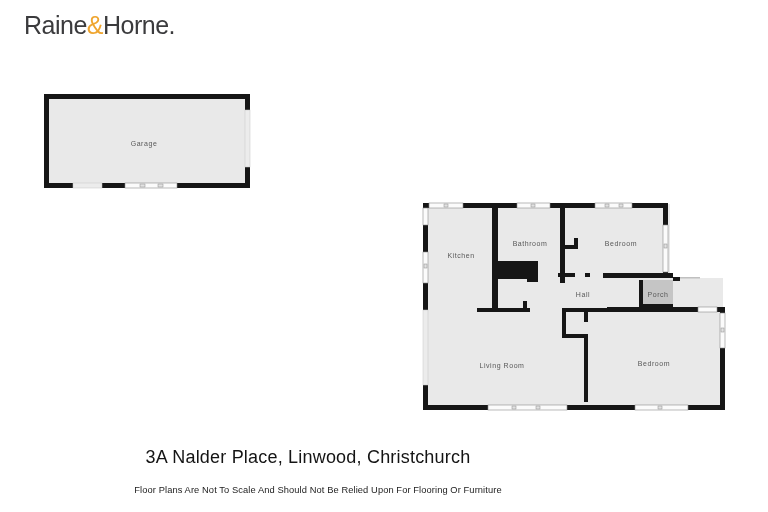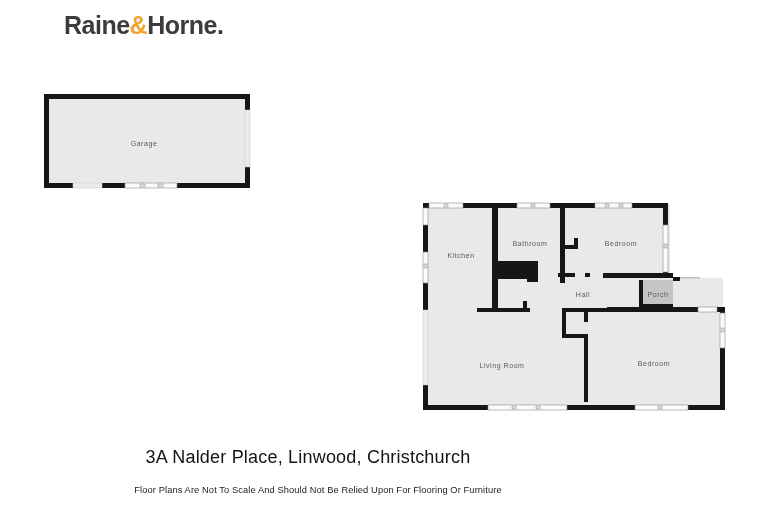--- a/index.html
+++ b/index.html
@@ -2,22 +2,22 @@
 <html><head>
 <meta charset="utf-8">
 <style>
   html,body{margin:0;padding:0;}
   body{
     width:768px;height:512px;position:relative;background:#ffffff;
     font-family:"Liberation Sans", sans-serif;overflow:hidden;
   }
   .logo{
     position:absolute;left:24px;top:11px;
-    font-size:25px;font-weight:bold;letter-spacing:-0.5px;
-    color:#3b3b3d;white-space:nowrap;margin-left:40px;
+    font-size:25px;font-weight:normal;letter-spacing:-0.5px;
+    color:#3b3b3d;white-space:nowrap;
   }
   .logo .amp{color:#efa52f;}
   .plan-svg{position:absolute;left:0;top:0;}
   .address{
     position:absolute;left:0;top:447px;width:616px;text-align:center;
     font-size:18px;color:#141414;letter-spacing:0.2px;
   }
   .disclaimer{
     position:absolute;left:0;top:485px;width:636px;text-align:center;
     font-size:9.3px;color:#222222;letter-spacing:0.1px;

